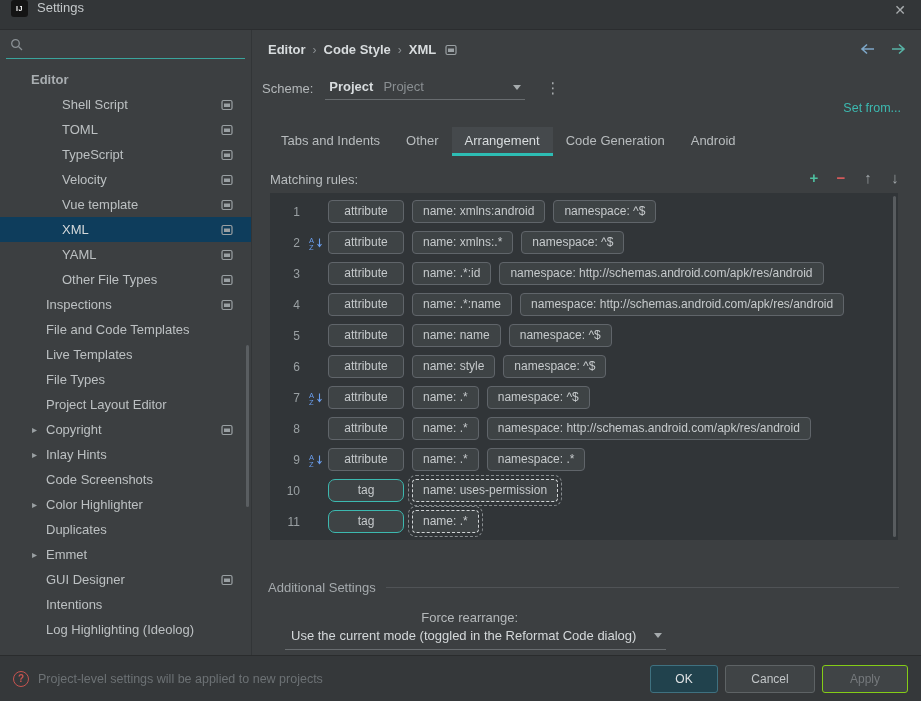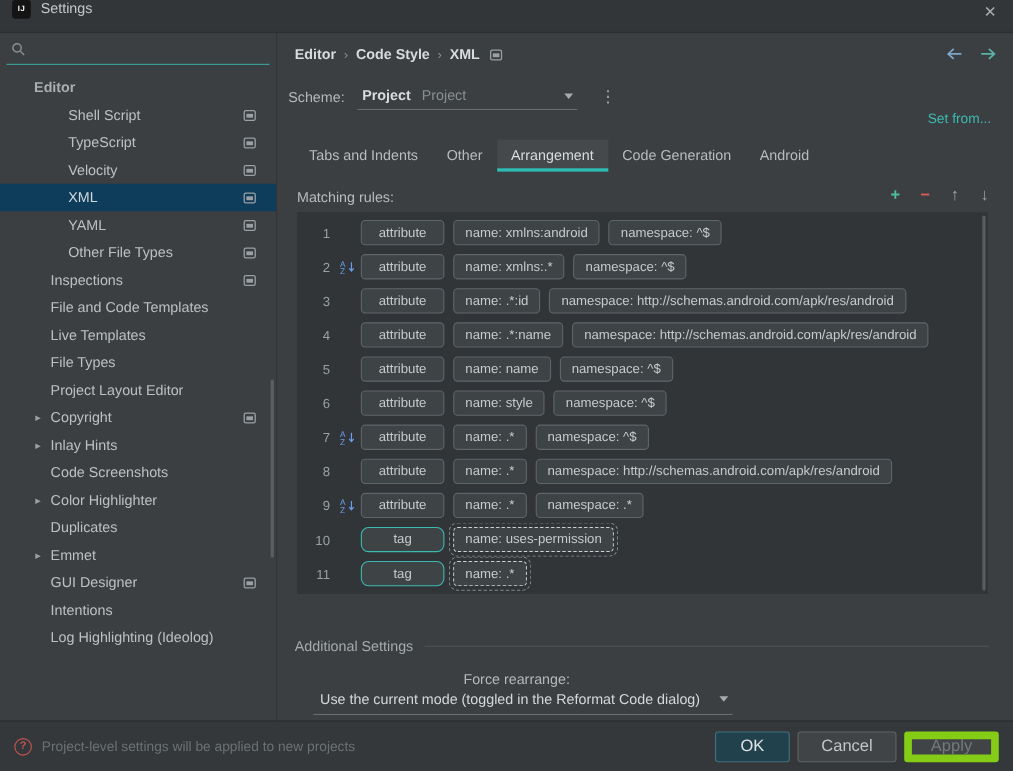--- a/index.html
+++ b/index.html
@@ -97,24 +97,24 @@
     padding:3px 30px 6px 6px;color:#d4d8da;}
 
   
   .footer{position:absolute;left:0;bottom:0;width:921px;height:46px;background:#35383a;
     border-top:1px solid #2a2c2d;display:flex;align-items:center;padding:0 13px;}
   .help-icon{width:16px;height:16px;border:1.5px solid #c75450;border-radius:50%;color:#c75450;
     font-size:10px;font-weight:bold;display:flex;align-items:center;justify-content:center;flex:none;}
   .footer-hint{margin-left:9px;color:#6c7174;font-size:12.5px;}
   .footer-buttons{margin-left:auto;display:flex;gap:7px;}
   .btn{height:28px;border-radius:3px;display:flex;align-items:center;justify-content:center;
-    font-size:15px;padding:0 6px;}
+    font-size:12px;padding:0 6px;}
   .btn-ok{min-width:68px;background:#21424d;border:1px solid #3f7180;color:#dfe2e4;}
   .btn-cancel{min-width:90px;background:#404446;border:1px solid #5e6365;color:#c2c6c8;}
-  .btn-apply{min-width:86px;background:#404446;border:7px solid #84cc16;color:#75797c;}
+  .btn-apply{min-width:86px;background:#404446;border:1px solid #84cc16;color:#75797c;}
 </style>
 </head>
 <body>
 
 <div class="titlebar">
   <div class="app-logo">IJ</div>
   <div class="win-title">Settings</div>
   <div class="close-btn">✕</div>
 </div>
 
@@ -144,31 +144,51 @@
     <span class="label">Shell Script</span>
     <span class="badge" style="visibility: visible;">
       <svg width="12" height="12" viewBox="0 0 12 12">
         <rect x="1" y="1.5" width="10" height="9" rx="1.5" fill="none" stroke="#9aa0a3" stroke-width="1.2"></rect>
         <rect x="3" y="4.5" width="6" height="3.5" fill="#9aa0a3"></rect>
       </svg>
     </span>
   </div>
       <div class="tree-item lvl2">
 
+    <span class="label">TOML</span>
+    <span class="badge" style="visibility: visible;">
+      <svg width="12" height="12" viewBox="0 0 12 12">
+        <rect x="1" y="1.5" width="10" height="9" rx="1.5" fill="none" stroke="#9aa0a3" stroke-width="1.2"></rect>
+        <rect x="3" y="4.5" width="6" height="3.5" fill="#9aa0a3"></rect>
+      </svg>
+    </span>
+  </div>
+      <div class="tree-item lvl2">
+
     <span class="label">TypeScript</span>
     <span class="badge" style="visibility: visible;">
       <svg width="12" height="12" viewBox="0 0 12 12">
         <rect x="1" y="1.5" width="10" height="9" rx="1.5" fill="none" stroke="#9aa0a3" stroke-width="1.2"></rect>
         <rect x="3" y="4.5" width="6" height="3.5" fill="#9aa0a3"></rect>
       </svg>
     </span>
   </div>
       <div class="tree-item lvl2">
 
     <span class="label">Velocity</span>
+    <span class="badge" style="visibility: visible;">
+      <svg width="12" height="12" viewBox="0 0 12 12">
+        <rect x="1" y="1.5" width="10" height="9" rx="1.5" fill="none" stroke="#9aa0a3" stroke-width="1.2"></rect>
+        <rect x="3" y="4.5" width="6" height="3.5" fill="#9aa0a3"></rect>
+      </svg>
+    </span>
+  </div>
+      <div class="tree-item lvl2">
+
+    <span class="label">Vue template</span>
     <span class="badge" style="visibility: visible;">
       <svg width="12" height="12" viewBox="0 0 12 12">
         <rect x="1" y="1.5" width="10" height="9" rx="1.5" fill="none" stroke="#9aa0a3" stroke-width="1.2"></rect>
         <rect x="3" y="4.5" width="6" height="3.5" fill="#9aa0a3"></rect>
       </svg>
     </span>
   </div>
       <div class="tree-item lvl2 selected">
 
     <span class="label">XML</span>

